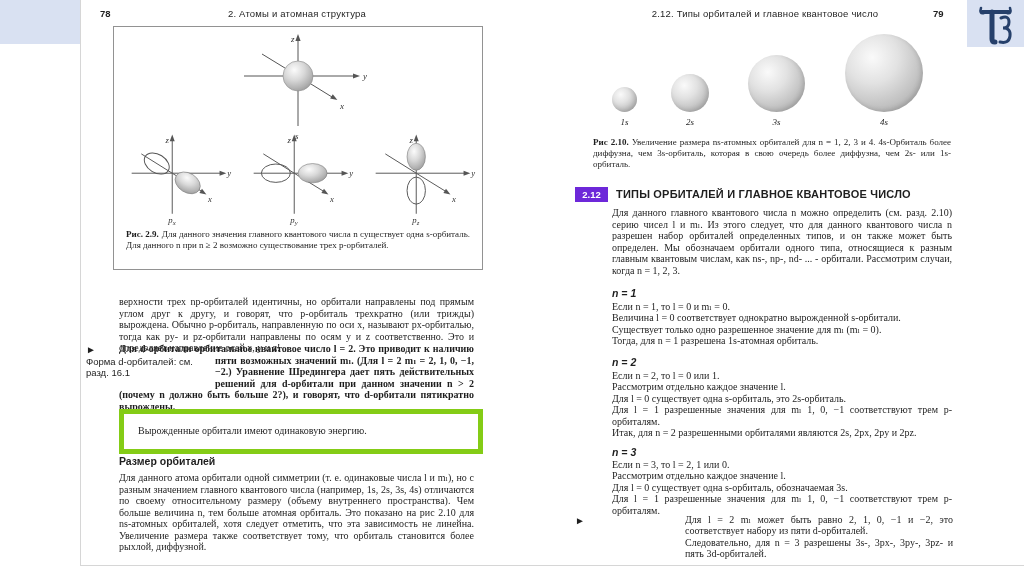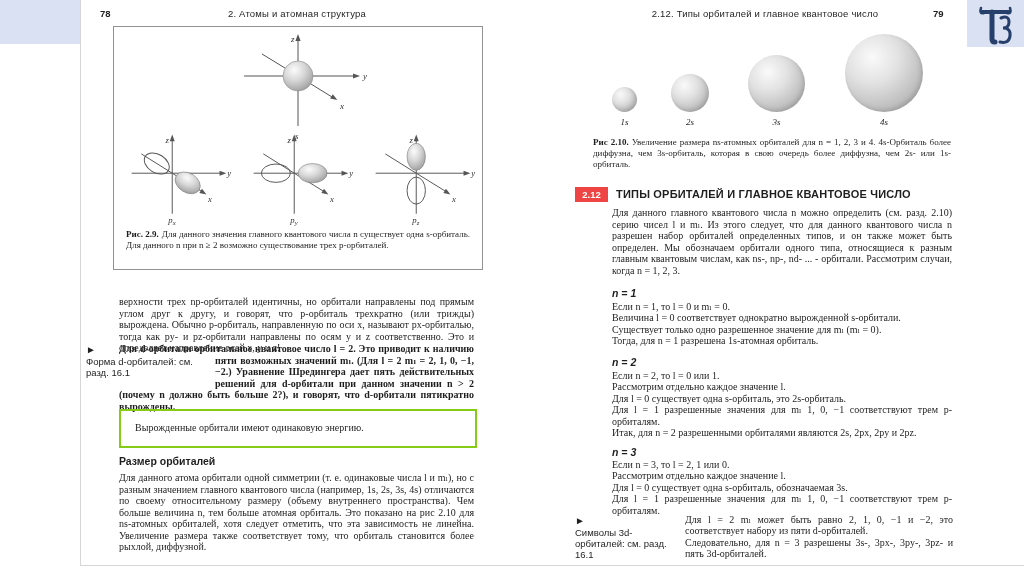--- a/index.html
+++ b/index.html
@@ -12,24 +12,24 @@
   .pgnum{font-weight:bold;font-size:9.5px;}
   .runhead{font-size:9.5px;text-align:center;letter-spacing:.2px;}
   .figbox{border:1px solid #929292;background:#fff;}
   .cap{font-size:9px;line-height:10.8px;text-align:justify;}
   .cap .lead{font-weight:bold;margin-right:3px;}
   .para{font-size:10px;line-height:11.5px;text-align:justify;}
   .indent{text-indent:14px;}
   .wrap-spacer{float:left;width:96px;height:37px;shape-outside:inset(11.5px 0 0 0);}
   .mnote{font-size:9.5px;line-height:11px;}
   .mnote .arrow{font-size:10px;letter-spacing:2px;display:block;margin-bottom:1px;}
-  .hlbox{border:2px solid #84cc16;}
+  .hlbox{border:5px solid #84cc16;}
   .hlbox .txt{font-size:10px;padding:11px 0 0 14px;display:block;}
   .h-bold{font-weight:bold;font-size:10.5px;text-align:right;}
-  .secnum{background:#ef4444;color:#fff;font-weight:bold;font-size:9.5px;text-align:center;
+  .secnum{background:#6d28d9;color:#fff;font-weight:bold;font-size:9.5px;text-align:center;
           padding-top:2px;height:13px;}
   .sectitle{font-weight:bold;font-size:11px;letter-spacing:.2px;}
   .nhead{font-weight:bold;font-style:italic;font-size:10.5px;}
   .nline{font-size:10px;line-height:11.4px;text-align:justify;}
   .sphere{border-radius:50%;
           background:radial-gradient(circle at 35% 30%, #fafafa 0%, #e2e2e2 35%, #bcbcbc 72%, #989898 100%);
           box-shadow:inset -2px -2px 4px rgba(0,0,0,0.12);}
   .sphlabel{font-style:italic;font-size:9px;text-align:center;margin-top:5px;}
   svg text{font-family:"Liberation Serif","DejaVu Serif",serif;}
 </style>
@@ -259,20 +259,19 @@
   <div class="abs sans nhead" style="left:612px;top:446px;">n = 3</div>
   <div class="abs" style="left:612px;top:459px;width:340px;">
     <div class="nline">Если n = 3, то l = 2, 1 или 0.</div>
     <div class="nline">Рассмотрим отдельно каждое значение l.</div>
     <div class="nline">Для l = 0 существует одна s-орбиталь, обозначаемая 3s.</div>
     <div class="nline">Для l = 1 разрешенные значения для mₗ 1, 0, −1 соответствуют трем p-орбиталям.</div>
   </div>
 
   <div class="abs mnote sans" style="left:575px;top:515px;width:100px;">
     <span class="arrow">►</span>
-    <span>Символы 3d-орбиталей: см. разд. 16.1</span>
   </div>
   <div class="abs" style="left:685px;top:514px;width:268px;">
     <div class="nline">Для l = 2 mₗ может быть равно 2, 1, 0, −1 и −2, это соответствует набору из пяти d-орбиталей.</div>
     <div class="nline">Следовательно, для n = 3 разрешены 3s-, 3px-, 3py-, 3pz- и пять 3d-орбиталей.</div>
   </div>
 
 </div>
 
 </body></html>

